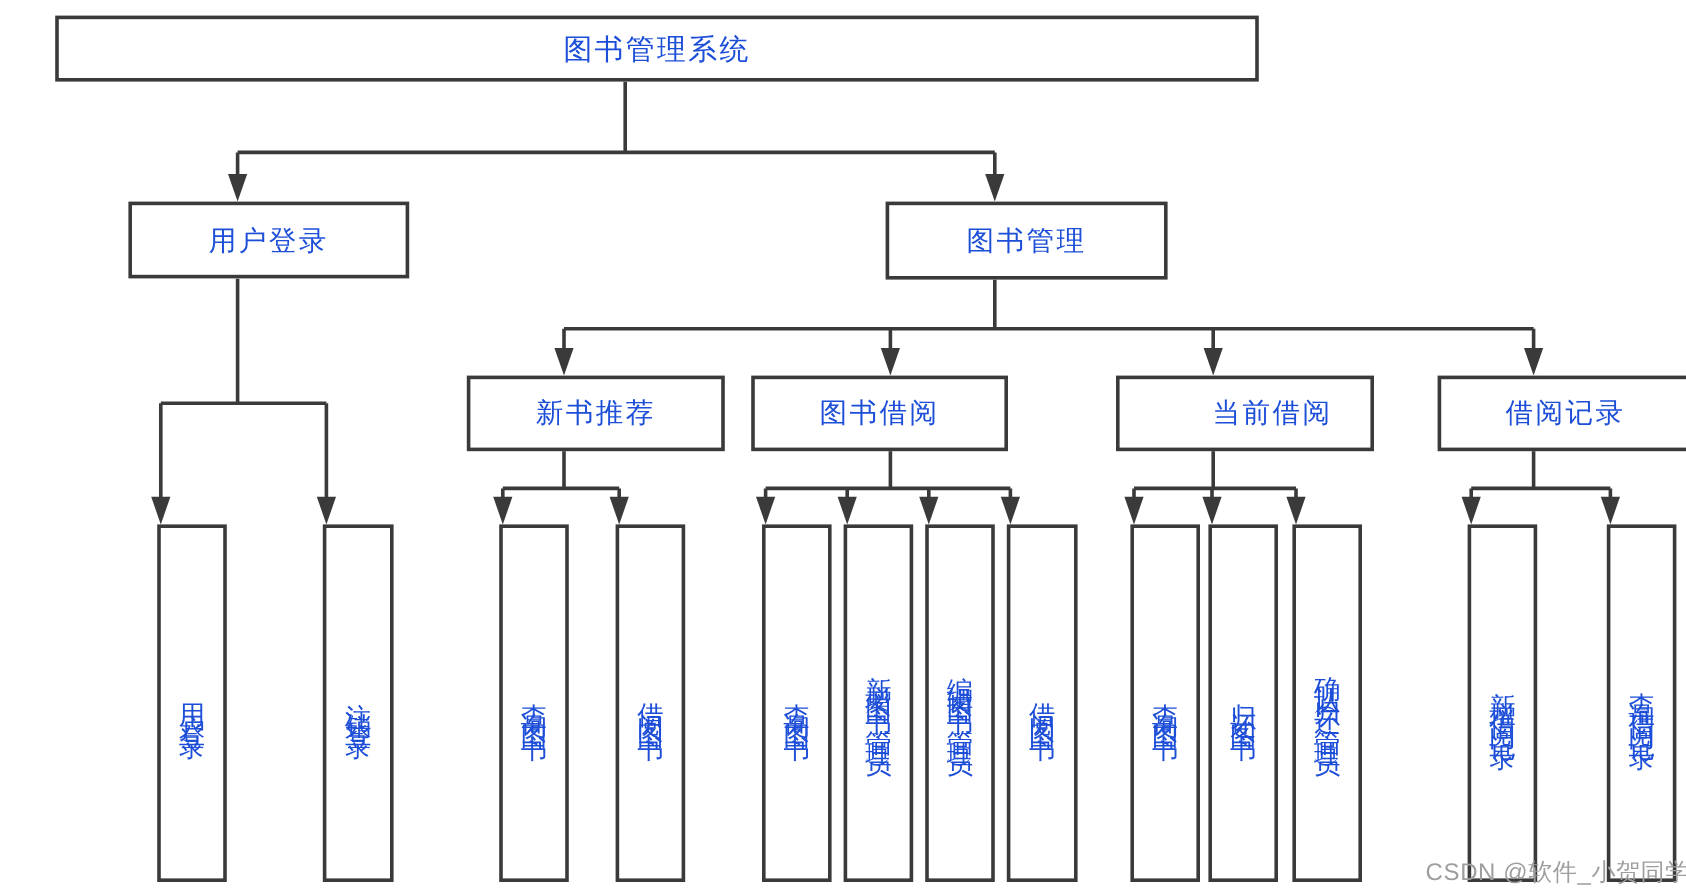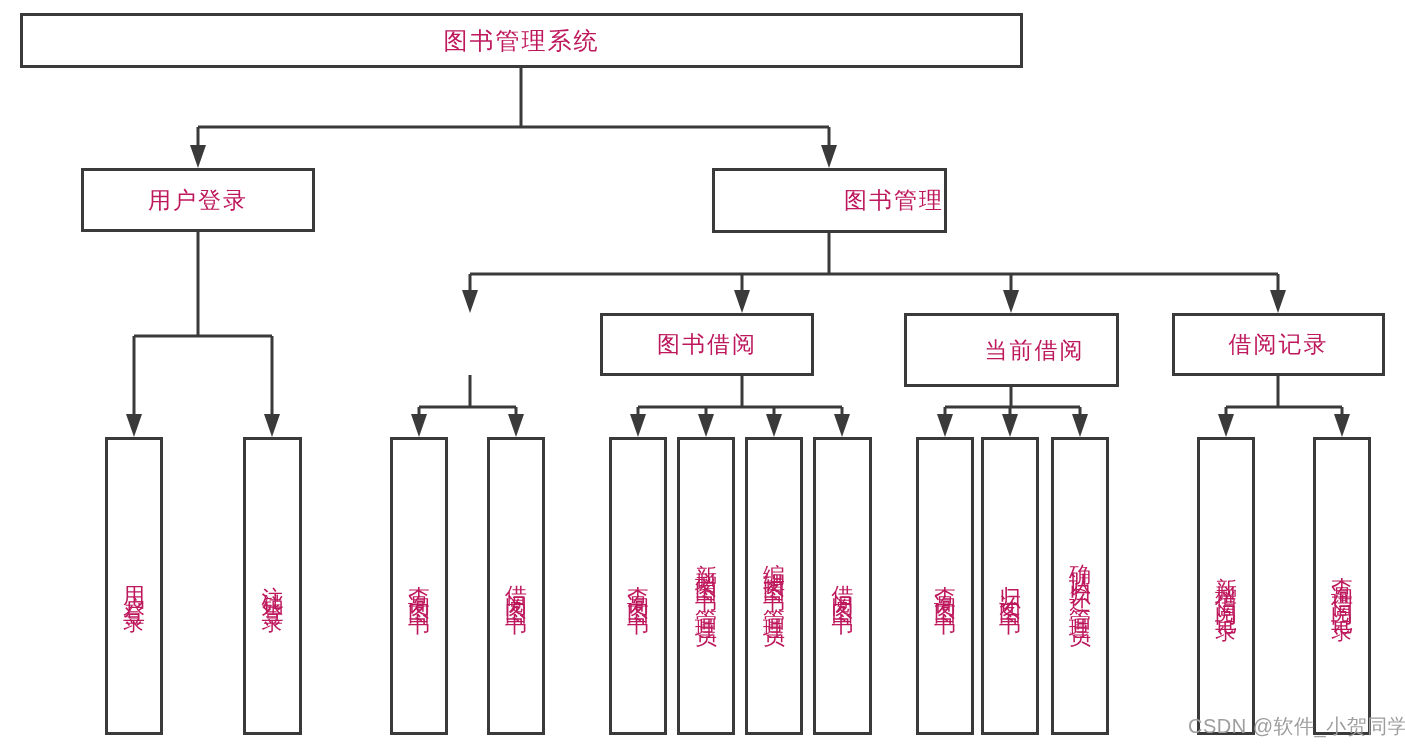--- a/index.html
+++ b/index.html
@@ -7,21 +7,21 @@
     position:relative; width:1405px; height:747px; background:#ffffff;
     font-family:"Liberation Sans","DejaVu Sans",sans-serif; overflow:hidden;
   }
   svg.connectors { position:absolute; left:0; top:0; z-index:1; }
   svg.connectors path { stroke:#3a3a3a; stroke-width:3; fill:none; }
   svg.connectors polygon { fill:#3a3a3a; stroke:none; }
   .box {
     position:absolute; box-sizing:border-box;
     border:3px solid #3a3a3a; background:#ffffff;
     display:flex; align-items:center; justify-content:center;
-    color:#be185d; z-index:2;
+    color:#1d4ed8; z-index:2;margin-left:26px;
   }
   .hlabel { font-size:23px; letter-spacing:2px; white-space:nowrap; }
   .root .hlabel { font-size:24px; }
   .leaf .vlabel {
     writing-mode:vertical-rl; text-orientation:mixed;
     font-size:22px; letter-spacing:9px; line-height:1;
     max-height:288px; white-space:nowrap;
   }
   .watermark {
     position:absolute; left:1188px; top:713px; z-index:5;
@@ -76,28 +76,31 @@
     </g>
   </svg>
 
   <div class="box root" style="left:20px; top:13px; width:1003px; height:55px;">
     <span class="hlabel">图书管理系统</span>
   </div>
 
   <div class="box" style="left:81px; top:168px; width:234px; height:64px;">
     <span class="hlabel">用户登录</span>
   </div>
-  <div class="box" style="left:712px; top:168px; width:235px; height:65px;justify-content:flex-end;">
+  <div class="box" style="left:712px; top:168px; width:235px; height:65px;">
     <span class="hlabel">图书管理</span>
   </div>
 
+  <div class="box" style="left:363px; top:313px; width:215px; height:63px;">
+    <span class="hlabel">新书推荐</span>
+  </div>
   <div class="box" style="left:600px; top:313px; width:214px; height:63px;">
     <span class="hlabel">图书借阅</span>
   </div>
-  <div class="box" style="left:904px; top:313px; width:215px; height:74px;padding-left:46px;">
+  <div class="box" style="left:904px; top:313px; width:215px; height:63px;padding-left:46px;">
     <span class="hlabel">当前借阅</span>
   </div>
   <div class="box" style="left:1172px; top:313px; width:213px; height:63px;">
     <span class="hlabel">借阅记录</span>
   </div>
 
   <div class="box leaf" style="left:105px; top:437px; width:58px; height:298px;">
     <span class="vlabel">用户登录</span>
   </div>
   <div class="box leaf" style="left:243px; top:437px; width:59px; height:298px;">

